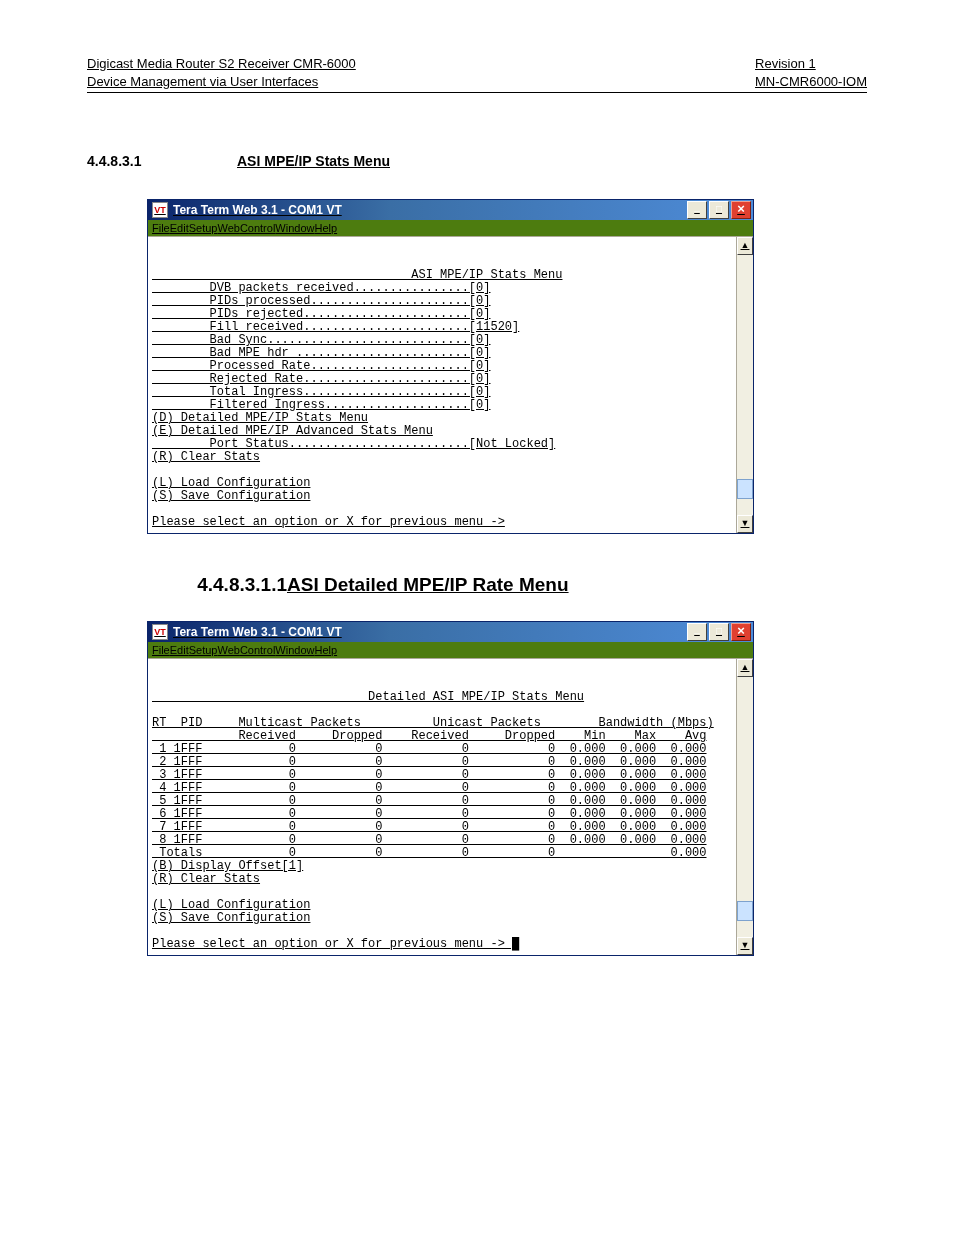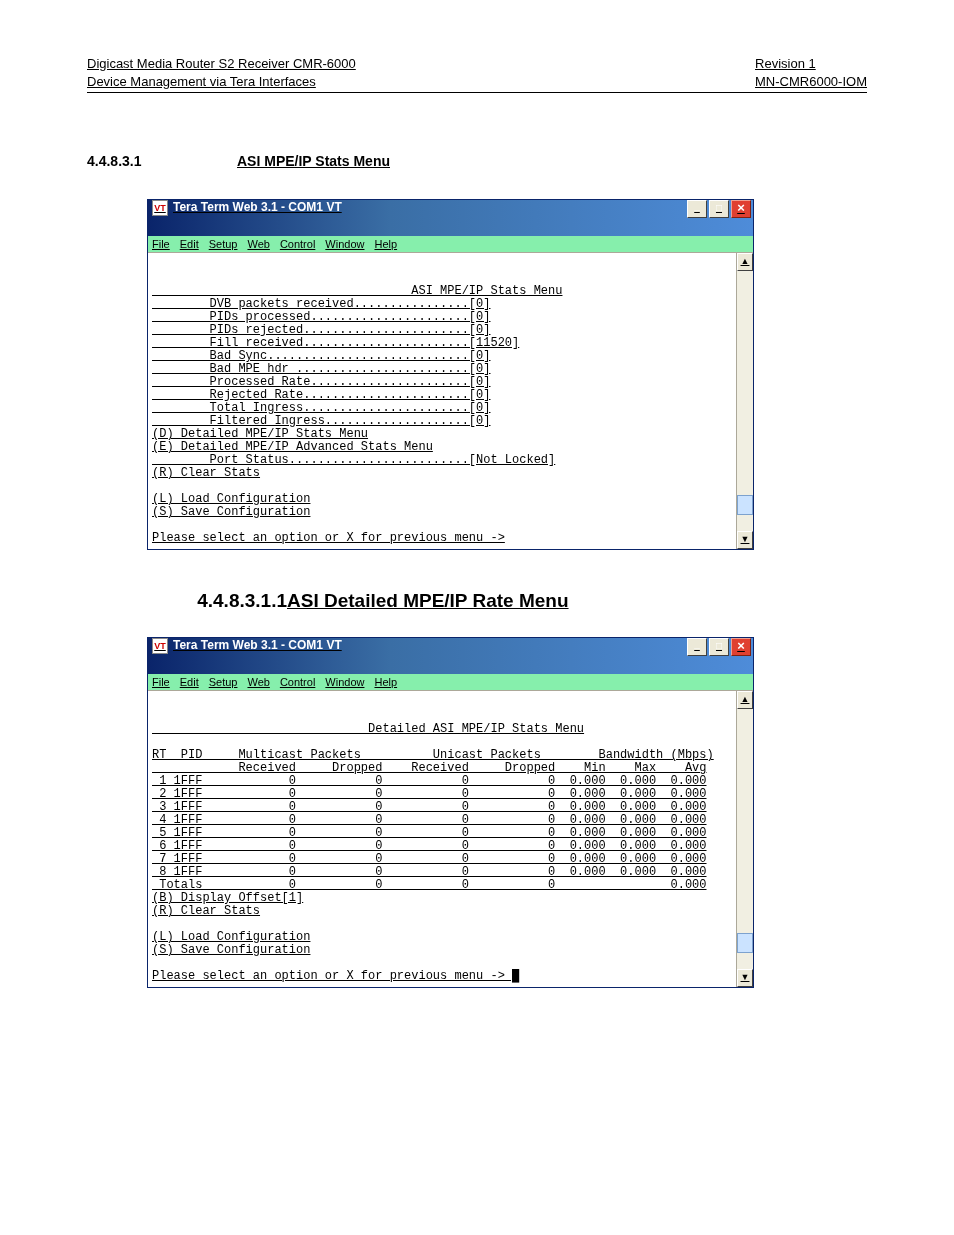--- a/index.html
+++ b/index.html
@@ -43,22 +43,22 @@
     box-shadow: 0 0 0 0 rgba(0,0,0,0);
     font-family: "MS Sans Serif", Tahoma, sans-serif;
   }
   .tt-titlebar {
     background: linear-gradient(to right, #0a246a 0%, #3a6ea5 40%, #4e8cd9 100%);
     color: #fff;
     font-weight: bold;
     font-size: 12px;
     height: 20px;
     display: flex;
-    align-items: flex-start;
-    padding: 0 2px 16px 4px;
+    align-items: center;
+    padding: 0 2px 0 4px;
   }
   .tt-titlebar .app-icon {
     width: 14px; height: 14px;
     background: #fff;
     margin-right: 5px;
     display: inline-flex;
     align-items: center;
     justify-content: center;
     font-size: 9px;
     color: #c00;
@@ -78,25 +78,24 @@
     text-align: center;
     font-family: "Marlett", "Arial", sans-serif;
     cursor: default;
   }
   .wbtn.close { color:#fff; background:#e04030; border-color:#f0a090 #802010 #802010 #f0a090; font-weight:bold; }
   .wbtn.min::before { content:"_"; position:relative; top:-2px; }
   .wbtn.max::before { content:"□"; }
   .wbtn.close::before { content:"×"; font-size:13px; }
 
   .tt-menubar {
-    background: #86efac;
+    background: #4d7c0f;
     font-size: 11px;
     padding: 2px 4px;
     display:flex;
-    gap:10px;
     border-bottom:1px solid #aca899;
   }
   .tt-menubar span { cursor:default; }
 
   .tt-body {
     position: relative;
     display:flex;
   }
   .tt-terminal {
     flex:1;
@@ -141,21 +140,21 @@
     padding-top:4px;
   }
 </style>
 </head>
 <body>
 
 <div class="page">
   <div class="hdr">
     <div class="left">
       <div>Digicast Media Router S2 Receiver CMR-6000</div>
-      <div>Device Management via Tera Interfaces</div>
+      <div>Device Management via User Interfaces</div>
     </div>
     <div class="right">
       <div>Revision 1</div>
       <div>MN-CMR6000-IOM</div>
     </div>
   </div>
 
   <h2 class="section">
     <span class="sec-num">4.4.8.3.1</span><span>ASI MPE/IP Stats Menu</span>
   </h2>

